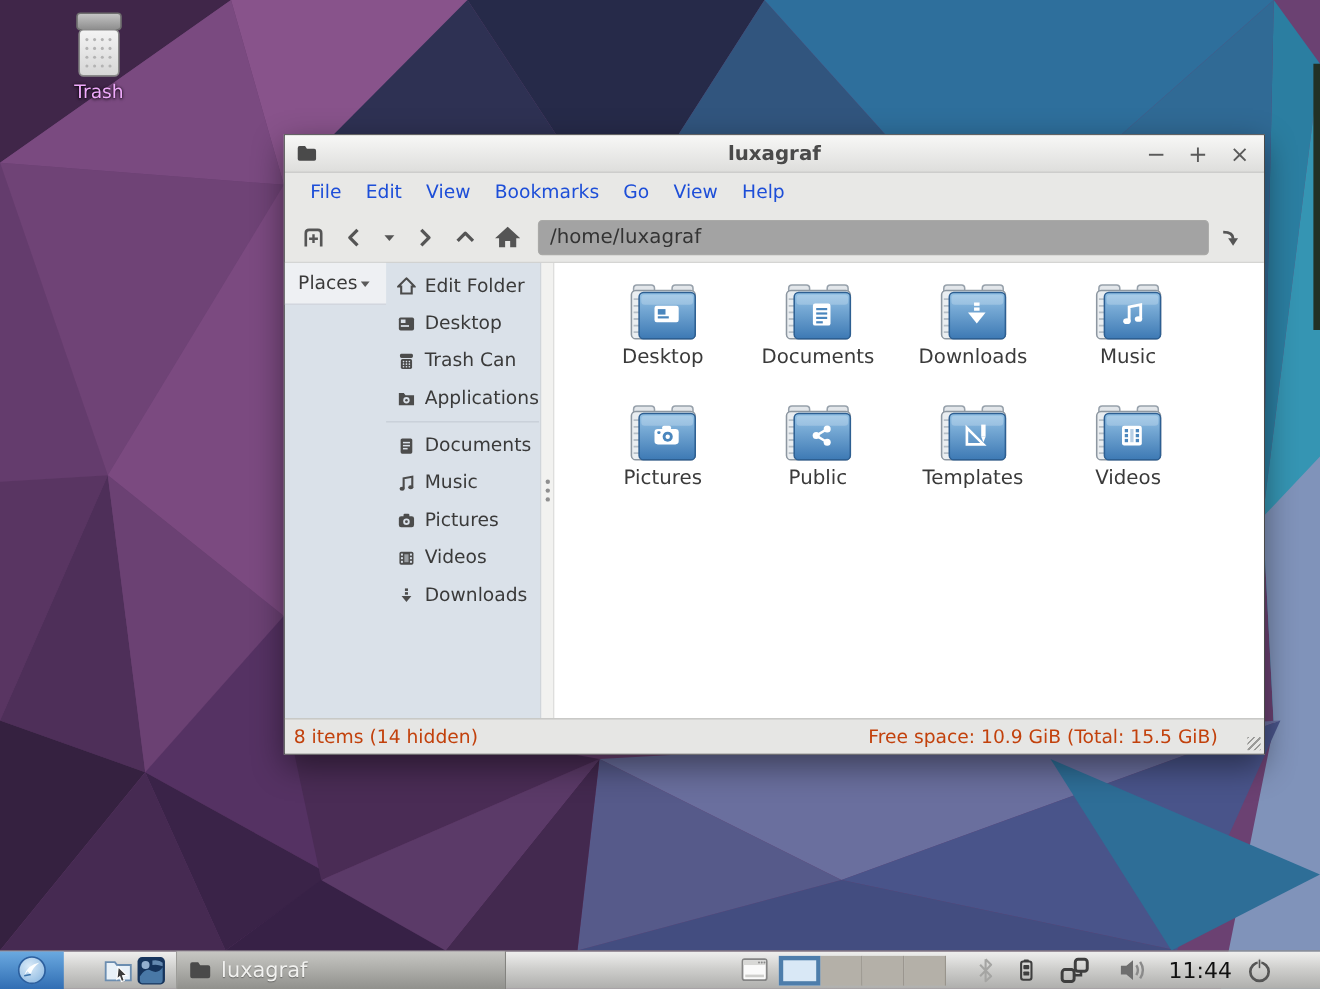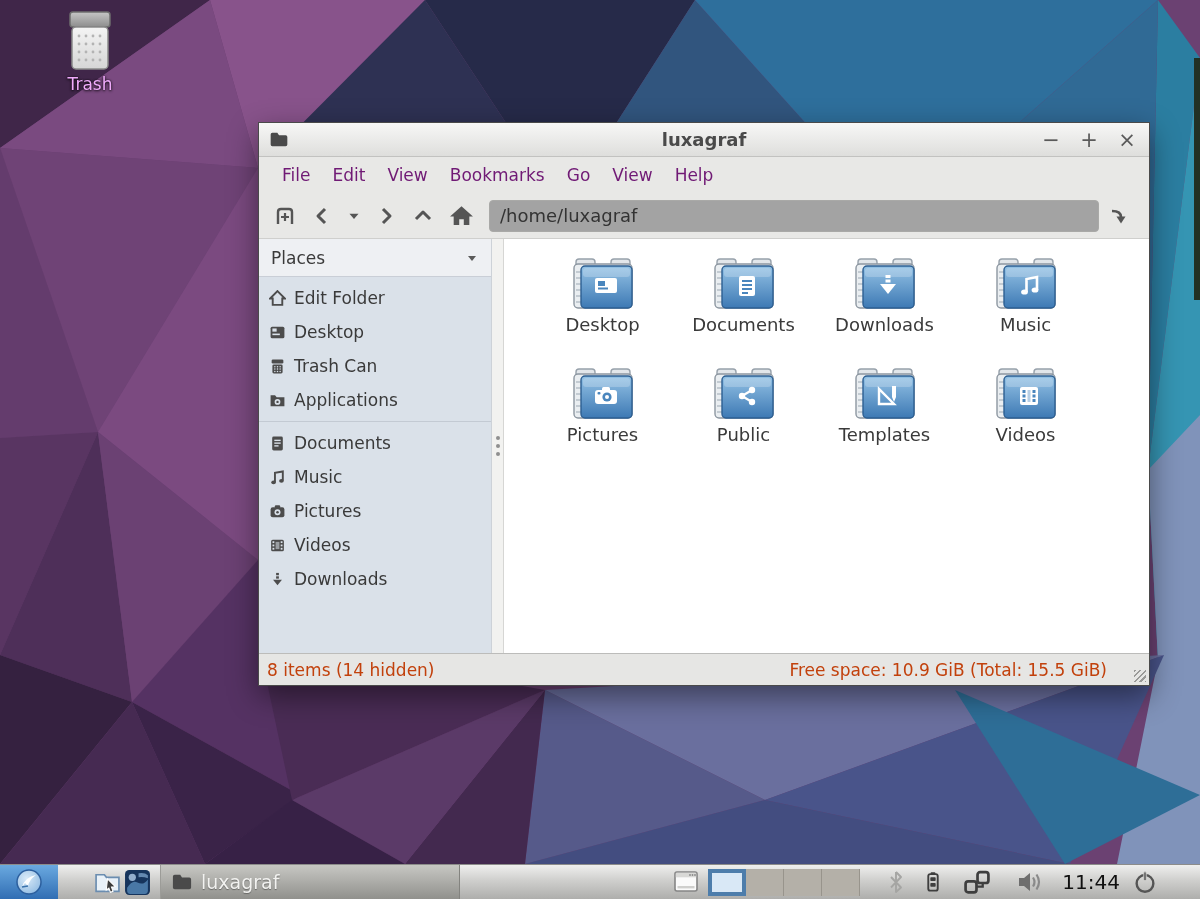--- a/index.html
+++ b/index.html
@@ -18,31 +18,31 @@
             background:#e8e8e6; border:1px solid #4a4a4a; box-shadow:0 10px 28px rgba(0,0,0,.45);
             display:flex; flex-direction:column; }
   .titlebar { height:34px; background:linear-gradient(#f7f7f6,#dededc); border-bottom:1px solid #c2c2c0;
               position:relative; display:flex; align-items:center; flex:0 0 auto; }
   .titlebar .win-icon { margin-left:10px; }
   .title { position:absolute; left:0; right:0; text-align:center; font-weight:bold; font-size:18px; color:#4a4a4a; pointer-events:none; }
   .controls { position:absolute; right:12px; top:0; height:34px; display:flex; align-items:center; gap:18px; }
   .ctrl { font-size:21px; color:#5a5a5a; line-height:1; width:20px; text-align:center; cursor:default; }
 
   .menubar { height:36px; background:#e8e8e6; display:flex; align-items:center; padding-left:14px; gap:4px; flex:0 0 auto; }
-  .menu-item { font-size:17px; color:#701a75; padding:5px 9px; border-radius:3px; }
+  .menu-item { font-size:17px; color:#1d4ed8; padding:5px 9px; border-radius:3px; }
 
   .toolbar { height:46px; background:#e8e8e6; border-bottom:1px solid #cfcfcd; display:flex; align-items:center; padding:0 10px 0 8px; gap:2px; flex:0 0 auto; }
   .tbtn { width:36px; height:34px; display:flex; align-items:center; justify-content:center; border-radius:3px; }
   .tbtn.narrow { width:22px; }
   .pathbar { flex:1; height:32px; margin-left:8px; border:1px solid #a9a9a7; border-radius:4px; background:#a3a3a3;
              font-family:"DejaVu Sans", sans-serif; font-size:18px; color:#333; padding:0 10px; outline:none; }
   .go-btn { width:38px; height:34px; display:flex; align-items:center; justify-content:center; }
 
   .win-body { flex:1; display:flex; min-height:0; }
-  .sidebar { width:232px; background:#dae1e9; display:flex; flex-direction:column; flex:0 0 auto; }
+  .sidebar { width:232px; background:#dae1e9; display:flex; flex-direction:row; flex:0 0 auto; }
   .places-header { height:38px; background:#eef0f3; border-bottom:1px solid #c9ced6; display:flex; align-items:center;
                    padding:0 12px; font-size:17px; color:#3a3a3a; }
   .places-header .spacer { flex:1; }
   .side-list { padding-top:4px; }
   .side-item { display:flex; align-items:center; gap:8px; height:34px; padding-left:10px; font-size:17px; color:#3a3a3a; }
   .side-sep { border-top:1px solid #c3cad3; margin:4px 0; }
   .splitter { width:13px; background:#f2f2f0; border-left:1px solid #cdd2d8; border-right:1px solid #d6d6d4;
               display:flex; align-items:center; justify-content:center; flex:0 0 auto; }
   .grip-dots { display:flex; flex-direction:column; gap:4px; }
   .grip-dots i { width:4px; height:4px; border-radius:50%; background:#8f8f8f; display:block; }

